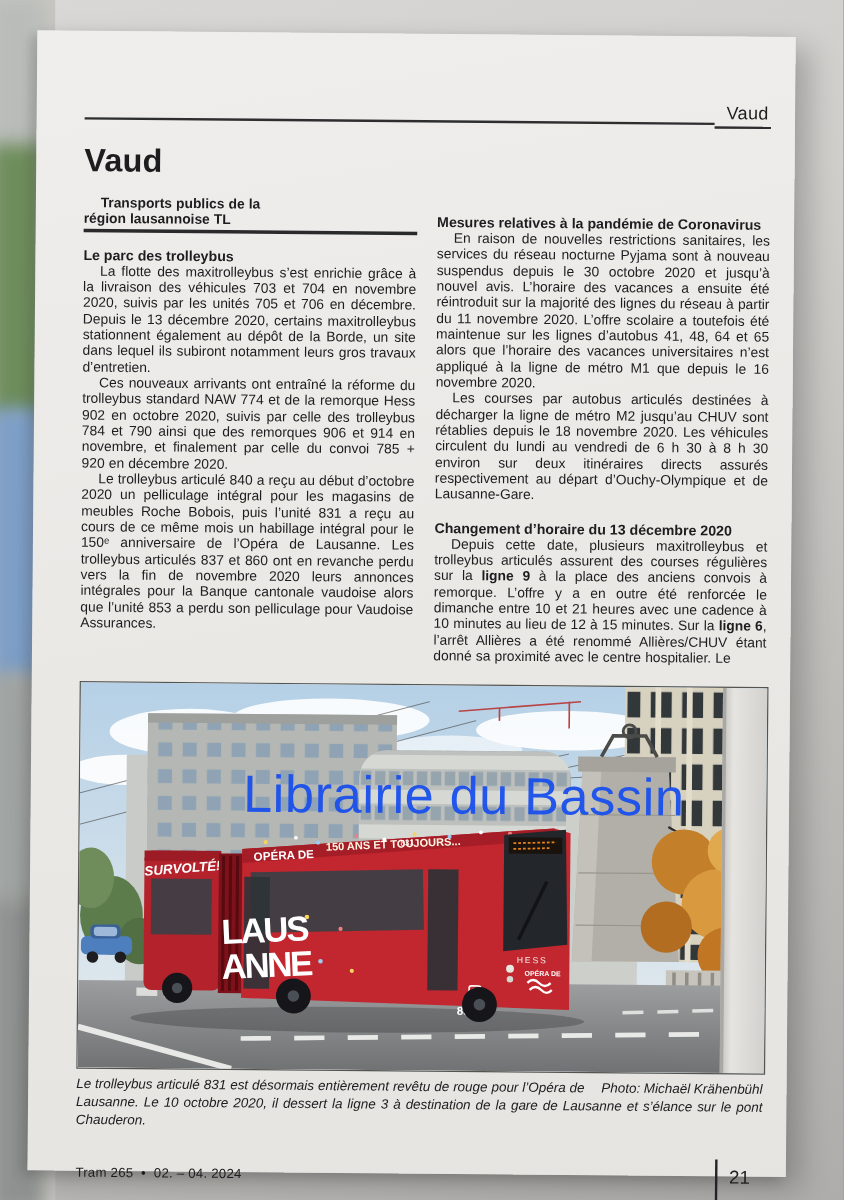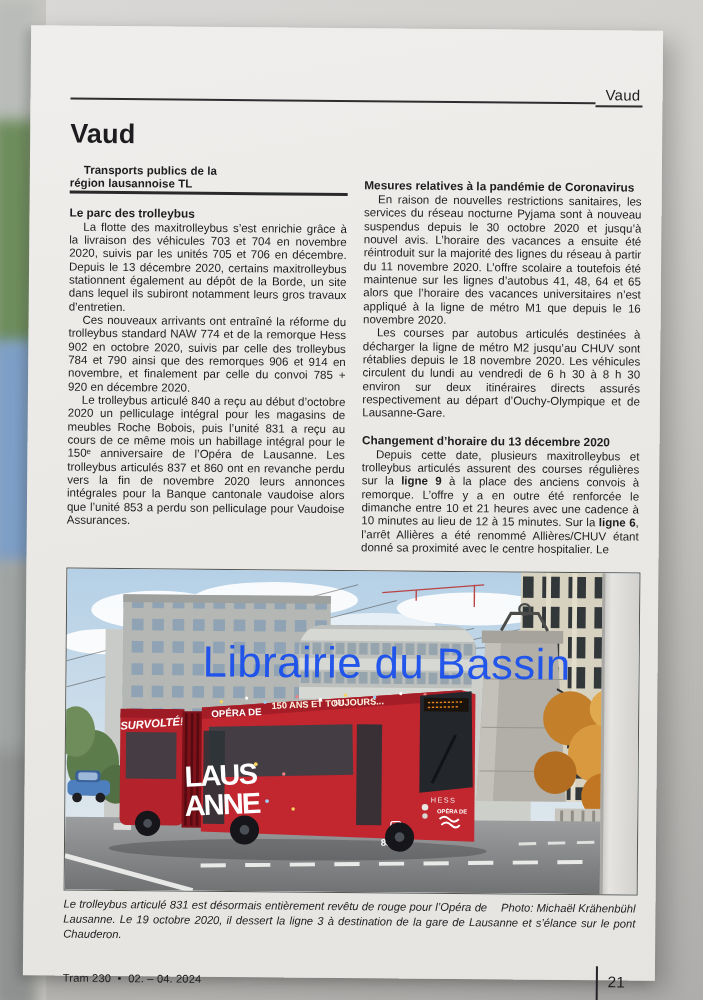--- a/index.html
+++ b/index.html
@@ -291,26 +291,26 @@
             </g>
           </g>
 
           <g>
             <rect x="552" y="0" width="38" height="331" fill="url(#pillar)"></rect>
             <rect x="552" y="0" width="3" height="331" fill="#a9a8a4"></rect>
           </g>
 
           <text x="330" y="110" text-anchor="middle" font-size="45" fill="#1c51ec" opacity="0.96" letter-spacing="0.5">Librairie du Bassin</text>
         </svg>
-        <figcaption class="caption"><span class="credit">Photo: Michaël Krähenbühl</span><span>Le trolleybus articulé 831 est désormais entièrement revêtu de rouge pour l’Opéra de Lausanne. Le 19 octobre 2020, il dessert la ligne 3 à destination de la gare de Lausanne et s’élance sur le pont Chauderon.</span></figcaption>
+        <figcaption class="caption"><span class="credit">Photo: Michaël Krähenbühl</span><span>Le trolleybus articulé 831 est désormais entièrement revêtu de rouge pour l’Opéra de Lausanne. Le 10 octobre 2020, il dessert la ligne 3 à destination de la gare de Lausanne et s’élance sur le pont Chauderon.</span></figcaption>
       </figure>
 
       <div class="footer">
         <div class="journal-line">
-          <span>Tram 230</span>
+          <span>Tram 265</span>
           &nbsp;<span>•</span>&nbsp;
           <span>02. – 04. 2024</span>
         </div>
         <div class="pagenum">21</div>
       </div>
 
     </div>
   </div>
 </div>
 

